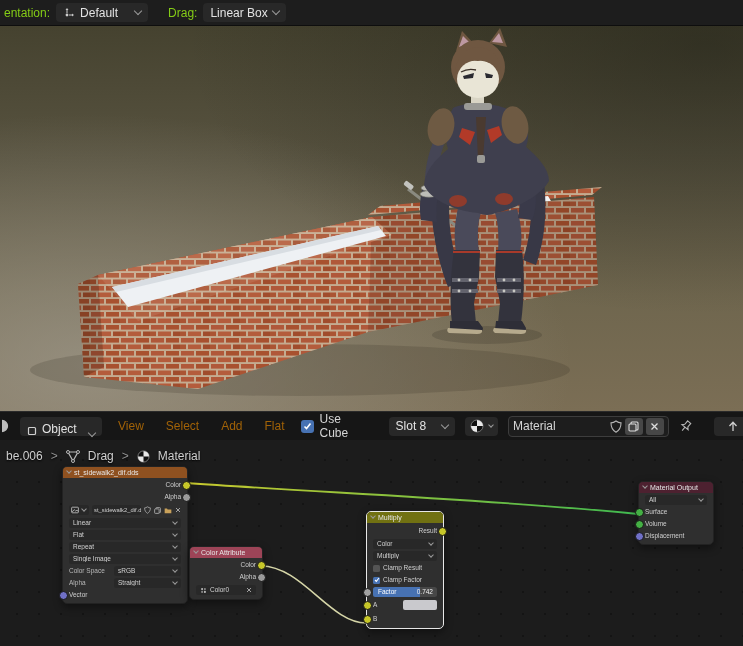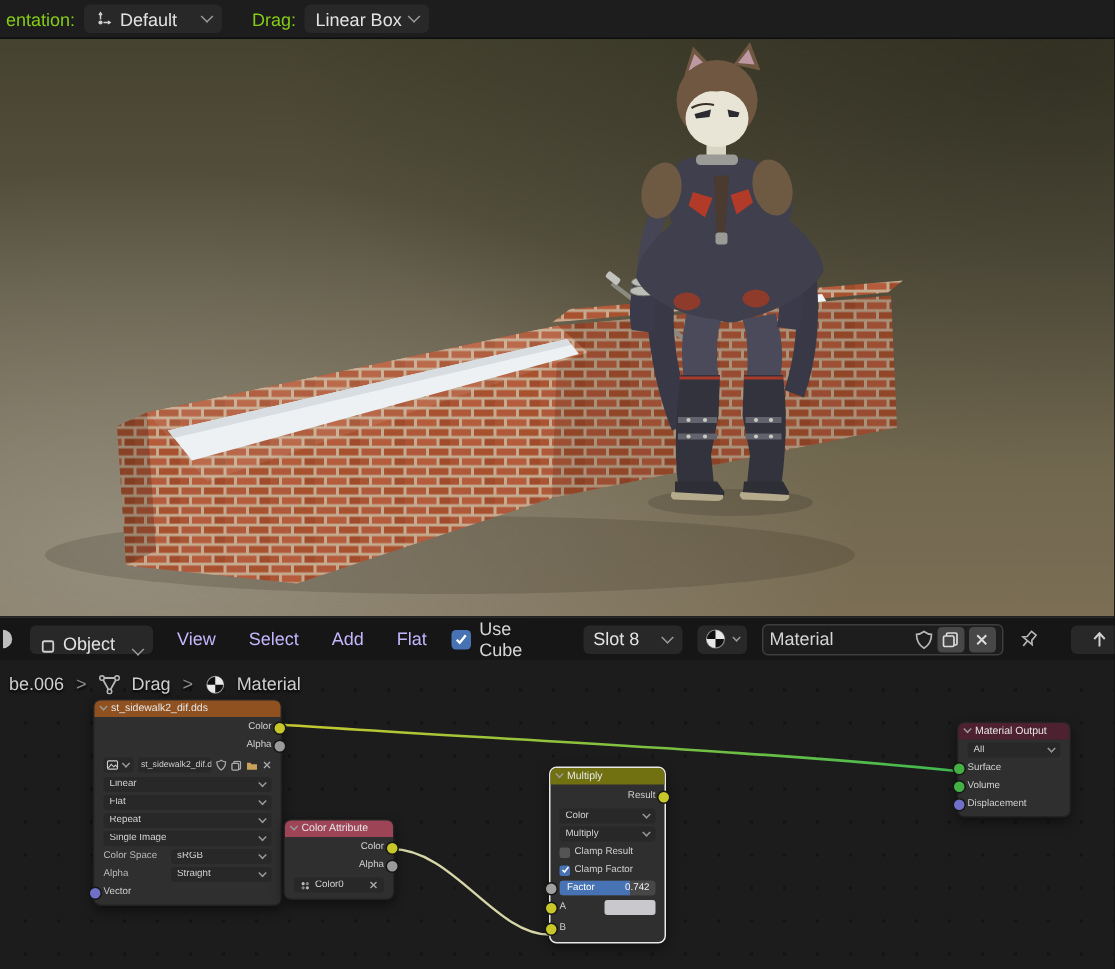--- a/index.html
+++ b/index.html
@@ -14,21 +14,21 @@
         border-radius:4px;height:19px;padding:0 7px;color:#e3e3e3;cursor:default;}
   .lbl{color:#84cc16;}
   .chev{width:5px;height:5px;border-right:1.4px solid #9a9a9a;border-bottom:1.4px solid #9a9a9a;
         transform:rotate(45deg);margin-top:-3px;flex:none;}
   .chev.sm{width:3px;height:3px;border-width:1px;}
   
   #viewport{position:absolute;top:25px;left:0;width:743px;height:386px;overflow:hidden;}
   
   #shaderheader{top:411px;height:28px;background:#161616;border-top:1px solid #2a2a2a;
                 font-size:12px;gap:10px;padding:0 2px;z-index:5;}
-  .menu{padding:0 6px;color:#c4b5fd;cursor:default;}
+  .menu{padding:0 6px;color:#a16207;cursor:default;}
   .checkbox{width:13px;height:13px;border-radius:3px;background:#4772b3;display:inline-flex;
             align-items:center;justify-content:center;flex:none;}
   .namefield{display:flex;align-items:center;background:#1d1d1d;border:1px solid #3d3d3d;
              border-radius:4px;height:19px;width:178px;padding:0 4px;gap:3px;}
   .segbtn{background:#474747;border-radius:3px;height:17px;width:18px;display:inline-flex;
           align-items:center;justify-content:center;flex:none;}
   
   #editor{position:absolute;top:439px;left:0;width:743px;height:207px;
           background-color:#1c1c1c;
           background-image:radial-gradient(#141414 1.1px,transparent 1.4px);

